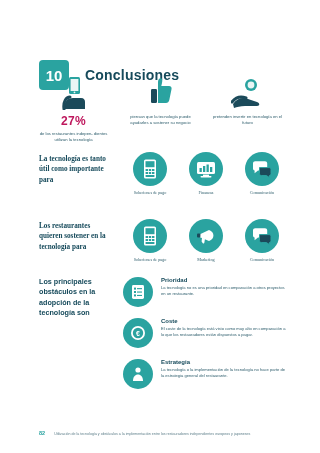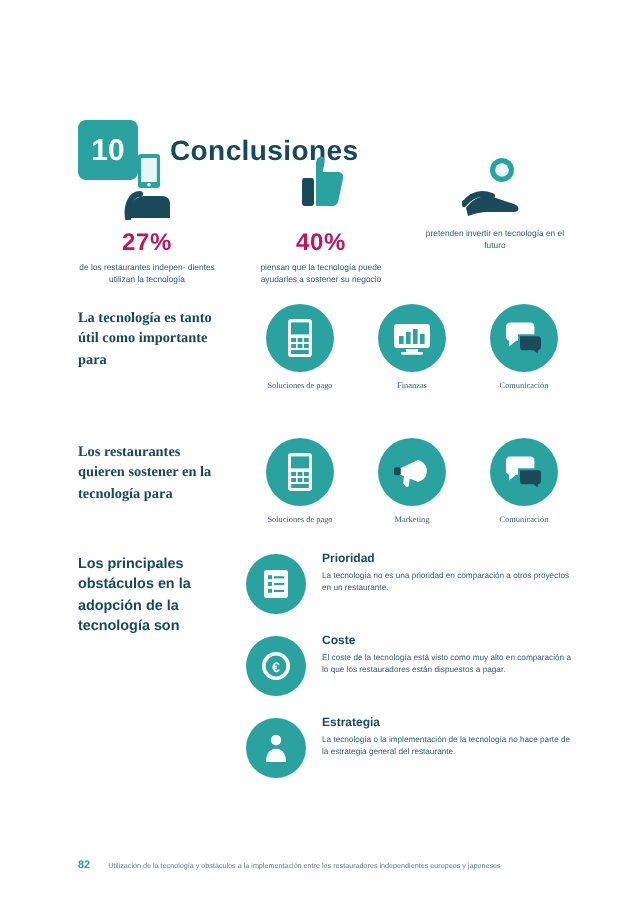--- a/index.html
+++ b/index.html
@@ -91,21 +91,20 @@
       <div class="stat-txt">de los restaurantes indepen- dientes utilizan la tecnología</div>
     </div>
 
     <div class="stat">
       <div class="stat-icon">
         <svg width="26" height="34" viewBox="0 0 26 34">
           <path d="M10 14 L10 6 C10 3 12 1.5 13.5 2.5 C14.7 3.3 14.3 5.5 14 7 L13.3 10 L21 10 C23 10 24 11.5 23.5 13.3 L21.3 24 C20.9 26 19.6 27 18 27 L10 27 Z" fill="#2aa3a0"></path>
           <rect x="3" y="13" width="6" height="14" rx="1.2" fill="#1b4a5a"></rect>
         </svg>
       </div>
-      <div class="stat-pct">40%</div>
       <div class="stat-txt">piensan que la tecnología puede ayudarles a sostener su negocio</div>
     </div>
 
     <div class="stat">
       <div class="stat-icon">
         <svg width="34" height="34" viewBox="0 0 34 34">
           <circle cx="20" cy="9" r="6" fill="#2aa3a0"></circle>
           <circle cx="20" cy="9" r="3.4" fill="#eaf6f5"></circle>
           <path d="M2 28 C6 22 12 21 17 23 L26 26 C29 27 29 30 26 30 L14 30 C9 30 6 31 3 32 Z" fill="#1b4a5a"></path>
           <path d="M1 26 C5 21 10 20 15 22" stroke="#1b4a5a" stroke-width="3" fill="none" stroke-linecap="round"></path>

